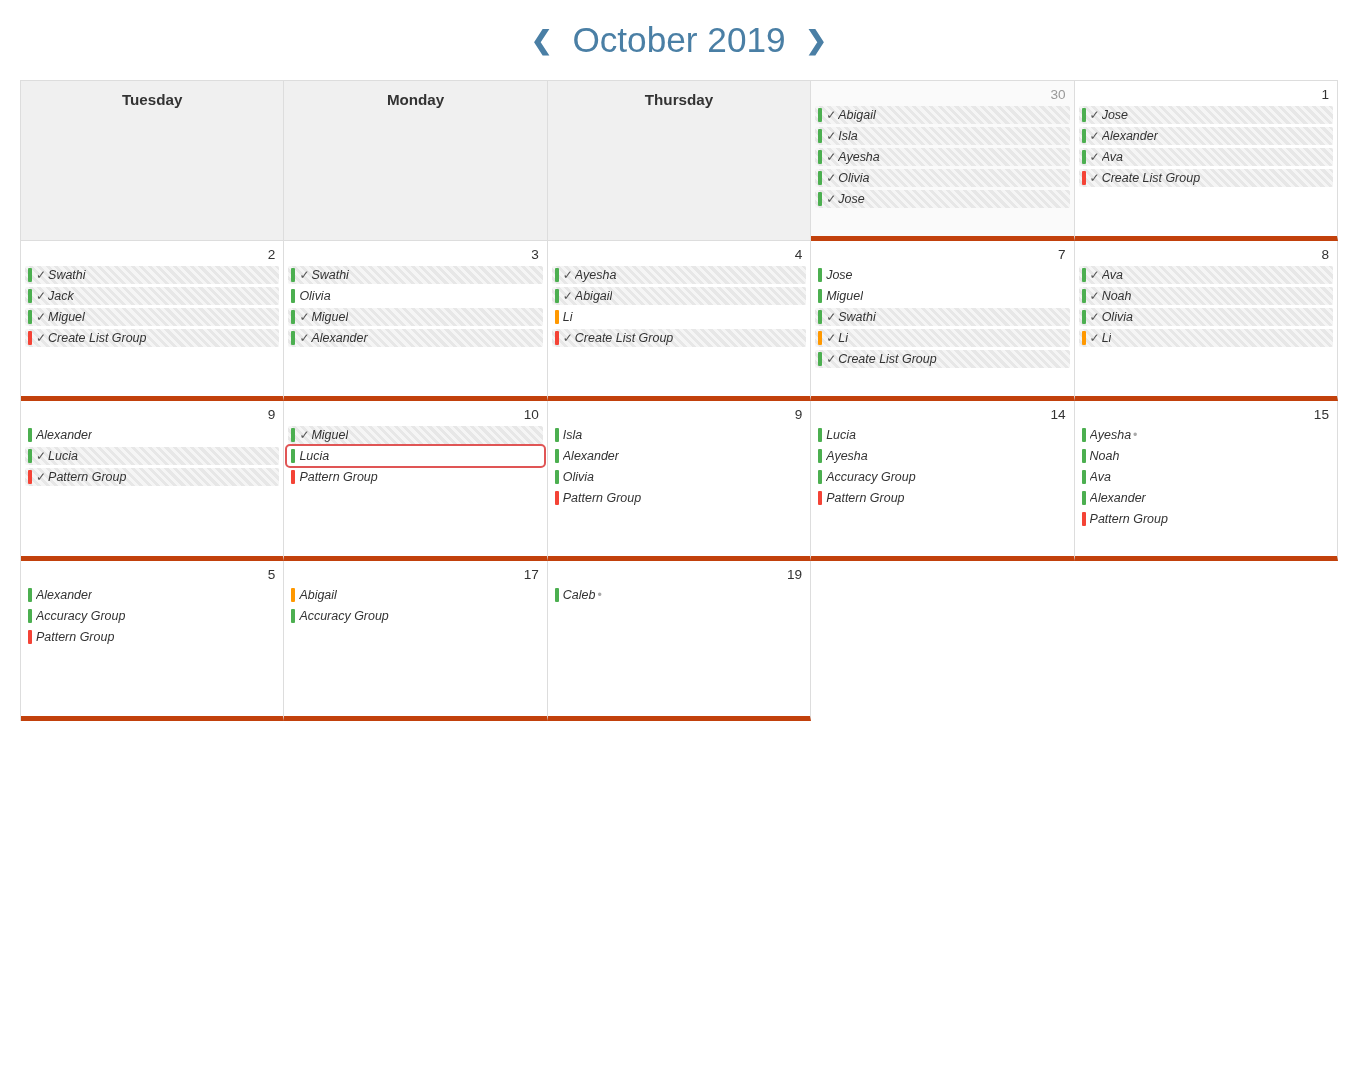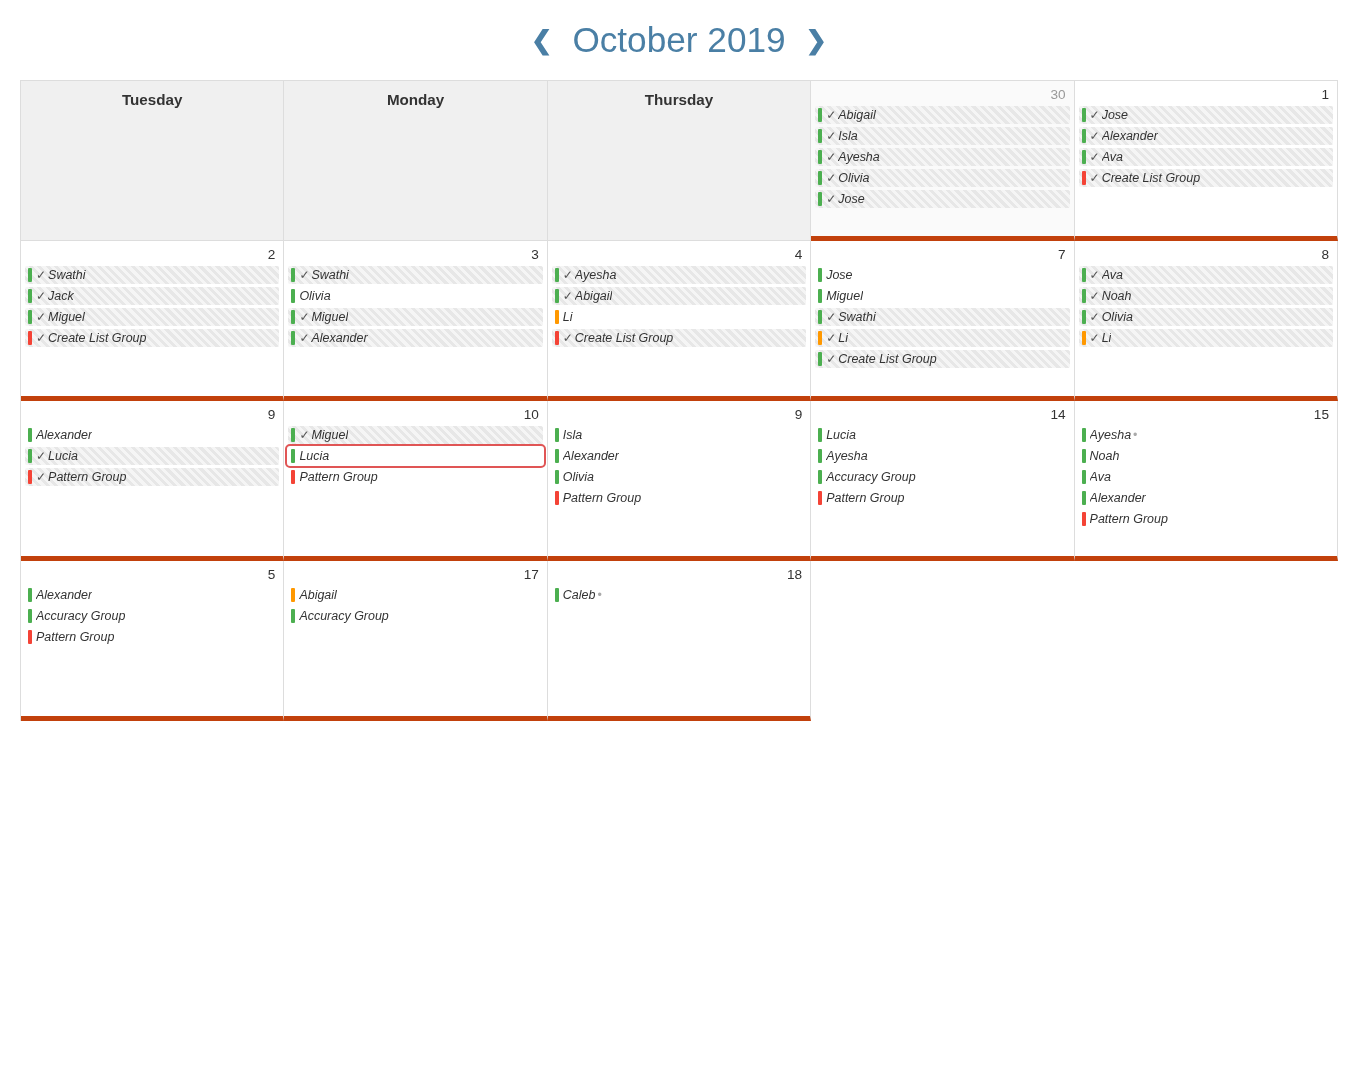--- a/index.html
+++ b/index.html
@@ -406,20 +406,20 @@
       <div class="event">
         <div class="color-bar orange"></div>
         <span class="event-label">Abigail</span>
       </div>
       <div class="event">
         <div class="color-bar green"></div>
         <span class="event-label">Accuracy Group</span>
       </div>
     </div>
     <div class="day-cell">
-      <div class="day-num current">18</div>
+      <div class="day-num current">19</div>
       <div class="event">
         <div class="color-bar green"></div>
         <span class="event-label">Caleb</span>
         <span class="dot"> •</span>
       </div>
     </div>
   </div>
 
 </body></html>

